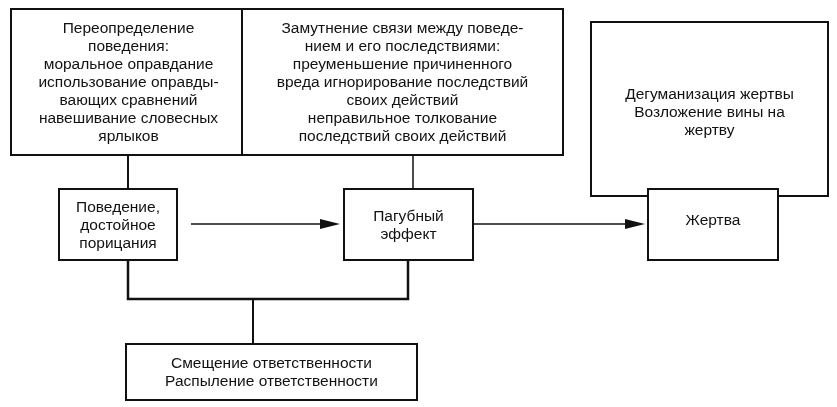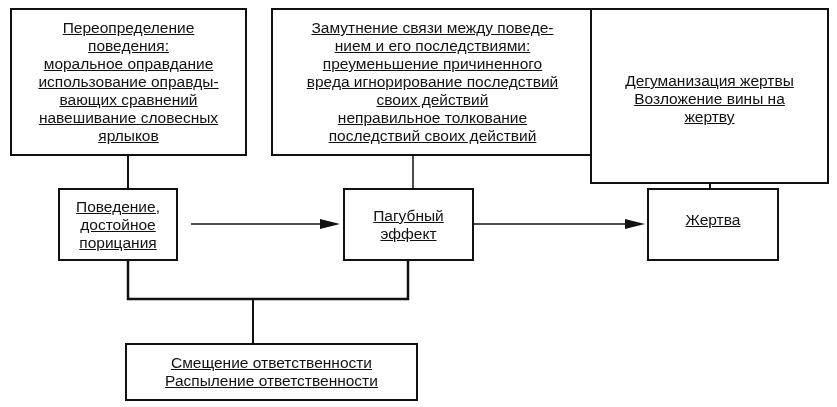--- a/index.html
+++ b/index.html
@@ -1,20 +1,20 @@
 <!DOCTYPE html>
 <html><head>
 <meta charset="utf-8">
 <style>
   html, body { margin: 0; padding: 0; background: #ffffff; }
   body { width: 837px; height: 407px; position: relative; overflow: hidden;
          font-family: "Liberation Sans", "DejaVu Sans", sans-serif; color: #111; }
   .box { position: absolute; box-sizing: border-box; border: 2px solid #111;
          background: #fff; display: flex; align-items: center; justify-content: center;
-         text-align: center; text-decoration: underline; }
+         text-align: center; }
   .box .txt { font-size: 15.5px; line-height: 18px; white-space: pre-line; }
   svg.conn { position: absolute; left: 0; top: 0; width: 837px; height: 407px; pointer-events: none; }
 </style>
 </head>
 <body>
 
 <svg class="conn" viewBox="0 0 837 407">
 
   <line x1="128" y1="155" x2="128" y2="188" stroke="#111" stroke-width="2"></line>
 
@@ -36,31 +36,31 @@
 <div class="box" style="left:10px; top:8px; width:237px; height:148px;">
   <span class="txt">Переопределение
 поведения:
 моральное оправдание
 использование оправды-
 вающих сравнений
 навешивание словесных
 ярлыков</span>
 </div>
 
-<div class="box" style="left:271px; top:8px; width:323px; height:148px;">
+<div class="box" style="left:241px; top:8px; width:323px; height:148px;">
   <span class="txt">Замутнение связи между поведе-
 нием и его последствиями:
 преуменьшение причиненного
 вреда игнорирование последствий
 своих действий
 неправильное толкование
 последствий своих действий</span>
 </div>
 
-<div class="box" style="left:590px; top:8px; width:239px; height:176px;">
+<div class="box" style="left:590px; top:21px; width:239px; height:176px;">
   <span class="txt" style="margin-top:6px;">Дегуманизация жертвы
 Возложение вины на
 жертву</span>
 </div>
 
 <div class="box" style="left:58px; top:188px; width:120px; height:73px;">
   <span class="txt">Поведение,
 достойное
 порицания</span>
 </div>

